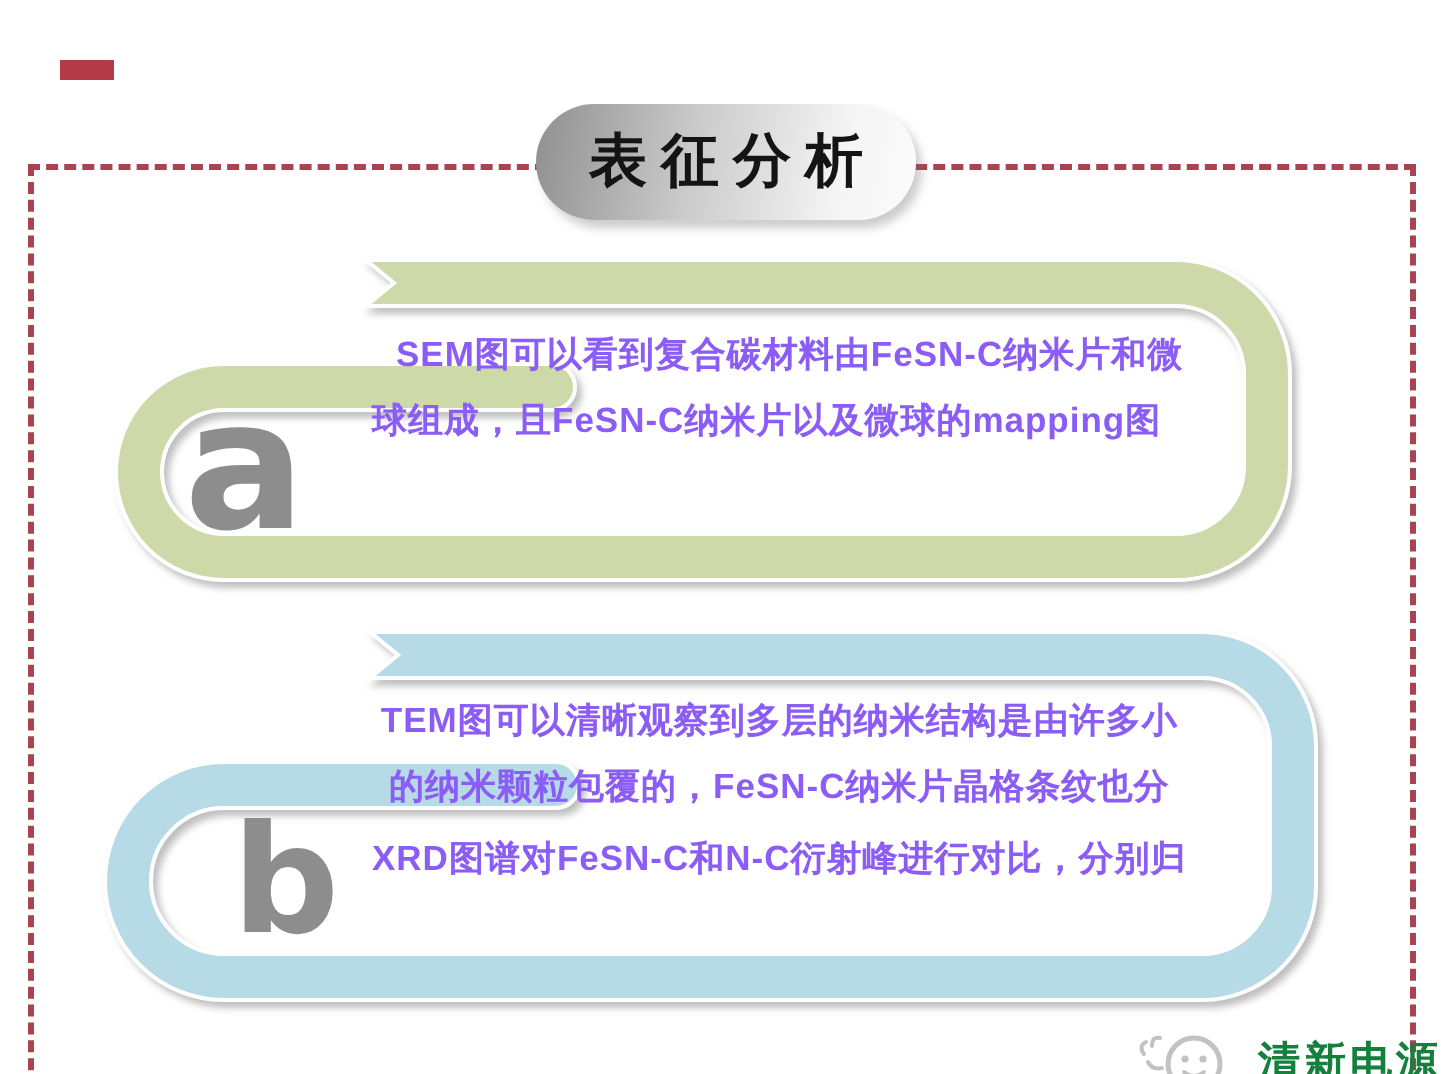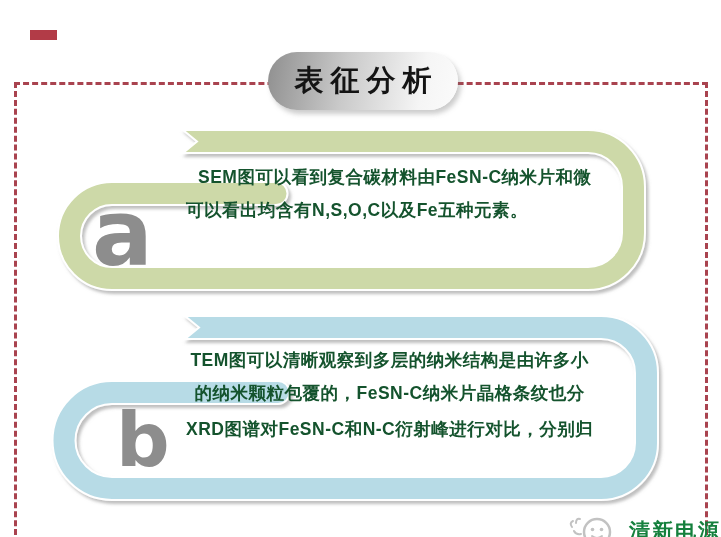--- a/index.html
+++ b/index.html
@@ -24,21 +24,21 @@
     font-family:"DejaVu Serif","Liberation Serif",serif;
     font-size:29px;font-weight:700;color:#141414;letter-spacing:7px;padding-left:7px;
   }
   .big-letter{
     position:absolute;z-index:3;color:#8d8d8d;font-weight:700;line-height:1;
     font-family:"DejaVu Sans","Liberation Sans",sans-serif;
   }
   .letter-a{left:92px;top:159px;font-size:90px;}
   .letter-b{left:116px;top:373px;font-size:75px;}
   .text-block{
-    position:absolute;z-index:3;color:#14532d;font-weight:700;font-size:17.5px;
+    position:absolute;z-index:3;color:#8b5cf6;font-weight:700;font-size:17.5px;
     line-height:33px;white-space:nowrap;letter-spacing:0.5px;
   }
   .text-a{left:186px;top:131px;}
   .text-b{left:186px;top:314px;text-align:center;}
   .tline{height:33px;}
   .indent{padding-left:12px;}
   .pgap{margin-top:3px;}
   .watermark{
     position:absolute;left:566px;top:483px;z-index:5;display:flex;align-items:center;
     background:transparent;
@@ -75,21 +75,21 @@
   </svg>
 
   <div class="title-banner">
     <span>表征分析</span>
   </div>
 
   <div class="big-letter letter-a">a</div>
 
   <div class="text-block text-a">
     <div class="tline indent">SEM图可以看到复合碳材料由FeSN-C纳米片和微</div>
-    <div class="tline">可以看出均含有N,S,O,C以及Fe五种元素。</div>
+    <div class="tline">球组成，且FeSN-C纳米片以及微球的mapping图</div>
   </div>
 
   <div class="big-letter letter-b">b</div>
 
   <div class="text-block text-b">
     <div class="tline">TEM图可以清晰观察到多层的纳米结构是由许多小</div>
     <div class="tline">的纳米颗粒包覆的，FeSN-C纳米片晶格条纹也分</div>
     <div class="tline pgap">XRD图谱对FeSN-C和N-C衍射峰进行对比，分别归</div>
   </div>
 

